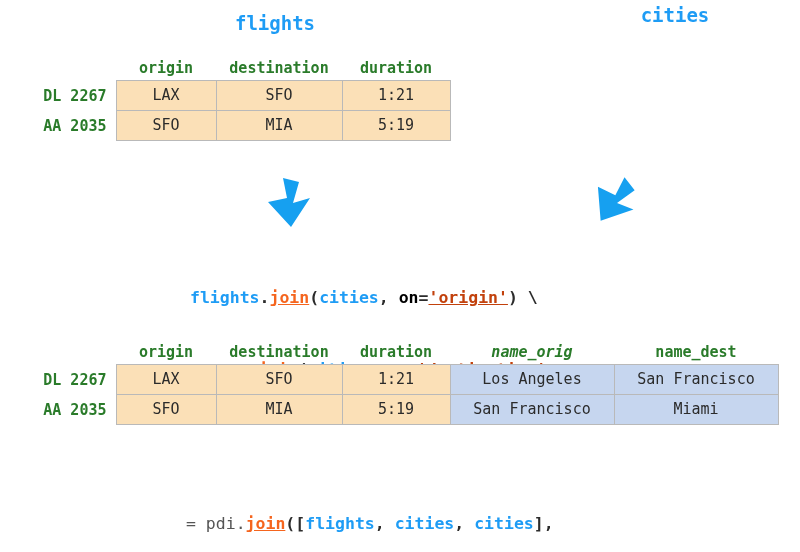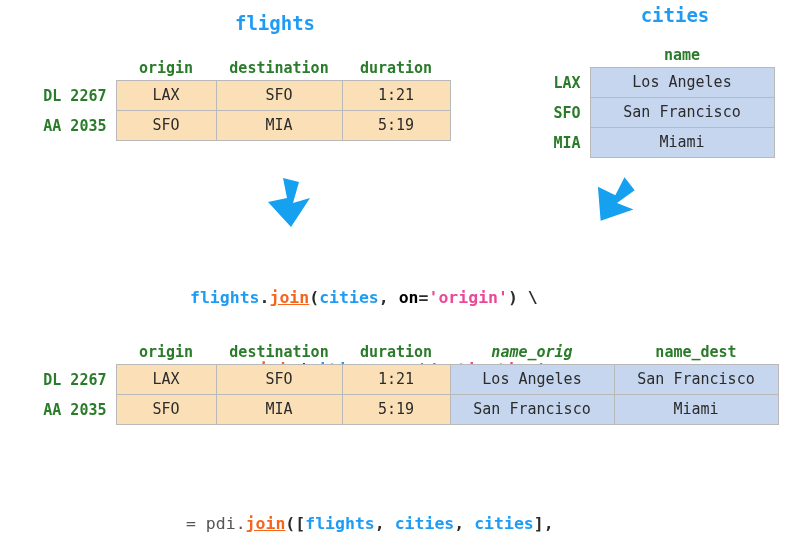--- a/index.html
+++ b/index.html
@@ -89,21 +89,21 @@
   .code {
     font-family: "DejaVu Sans Mono", monospace;
     font-size: 16.5px;
     font-weight: bold;
     white-space: pre;
     line-height: 24px;
   }
   .code .obj  { color: #1e9cf5; }
   .code .fn   { color: #f5651e; text-decoration: underline; }
   .code .kw   { color: #000000; }
-  .code .str  { color: #ec4899; }
+  .code .str  { color: #c2410c; text-decoration: underline; }
   .code .pun  { color: #2b2b2b; }
   .code .plain{ color: #555555; font-weight: normal; margin-top: 45px; }
 </style>
 </head>
 <body>
 
 <div class="stage">
 
   <div class="abs tbl-title" style="left:180px; top:12px; width:190px;">flights</div>
 
@@ -125,40 +125,20 @@
       <td class="rowhdr">AA 2035</td>
       <td class="cell orange">SFO</td>
       <td class="cell orange">MIA</td>
       <td class="cell orange">5:19</td>
     </tr>
   </tbody>
     </table>
 
   <div class="abs tbl-title" style="left:600px; top:4px; width:150px;">cities</div>
 
-  <table class="grid abs" style="left:545px; top:43px;">
-    <tbody>
-        <tr>
-      <td class="colhdr" style="width:45px;"></td>
-      <td class="colhdr" style="width:184px;">name</td>
-    </tr>
-    <tr>
-      <td class="rowhdr">LAX</td>
-      <td class="cell blue">Los Angeles</td>
-    </tr>
-    <tr>
-      <td class="rowhdr">SFO</td>
-      <td class="cell blue">San Francisco</td>
-    </tr>
-    <tr>
-      <td class="rowhdr">MIA</td>
-      <td class="cell blue">Miami</td>
-    </tr>
-  </tbody>
-    </table>
 
   <div class="abs" style="left:258px; top:176px;">
     <svg class="arrow-svg" width="70" height="54" viewBox="0 0 70 54">
       <polygon points="25,2 41,6 35,27 52,22 33,51 10,26 29,22" fill="#16a0f0"></polygon>
     </svg>
   </div>
 
   <div class="abs" style="left:582px; top:176px;">
     <svg class="arrow-svg" width="70" height="54" viewBox="0 0 70 54">
       <g transform="rotate(38 35 27)">

